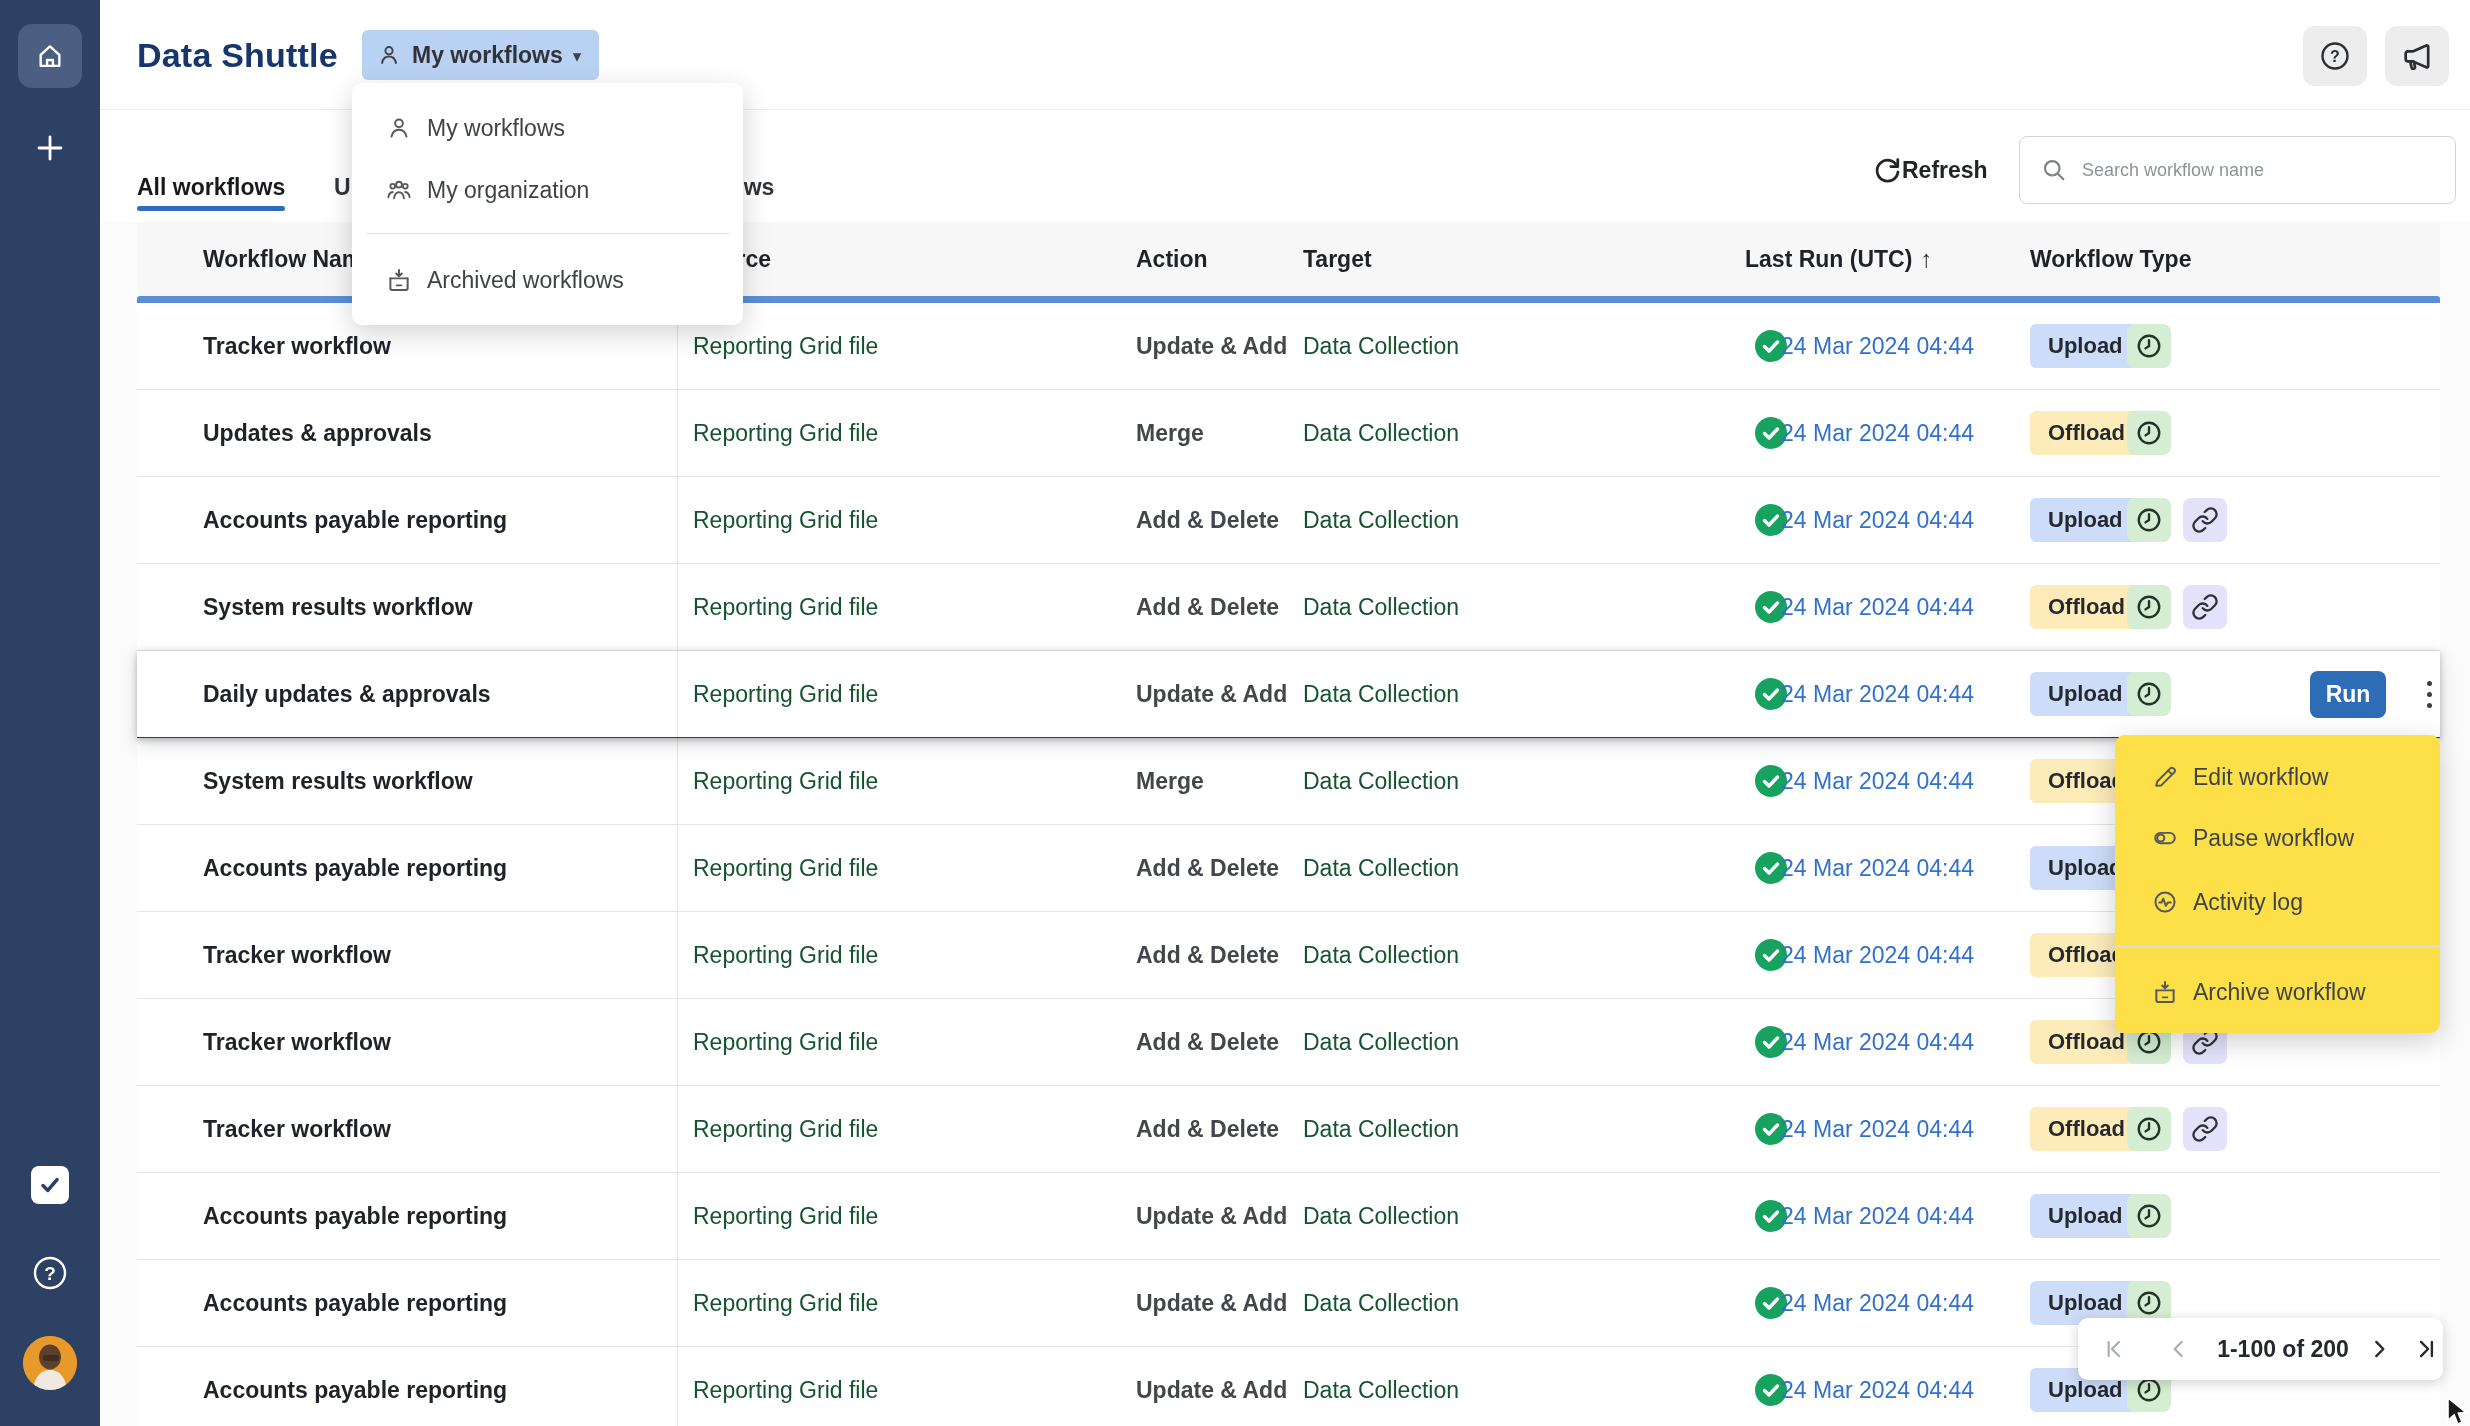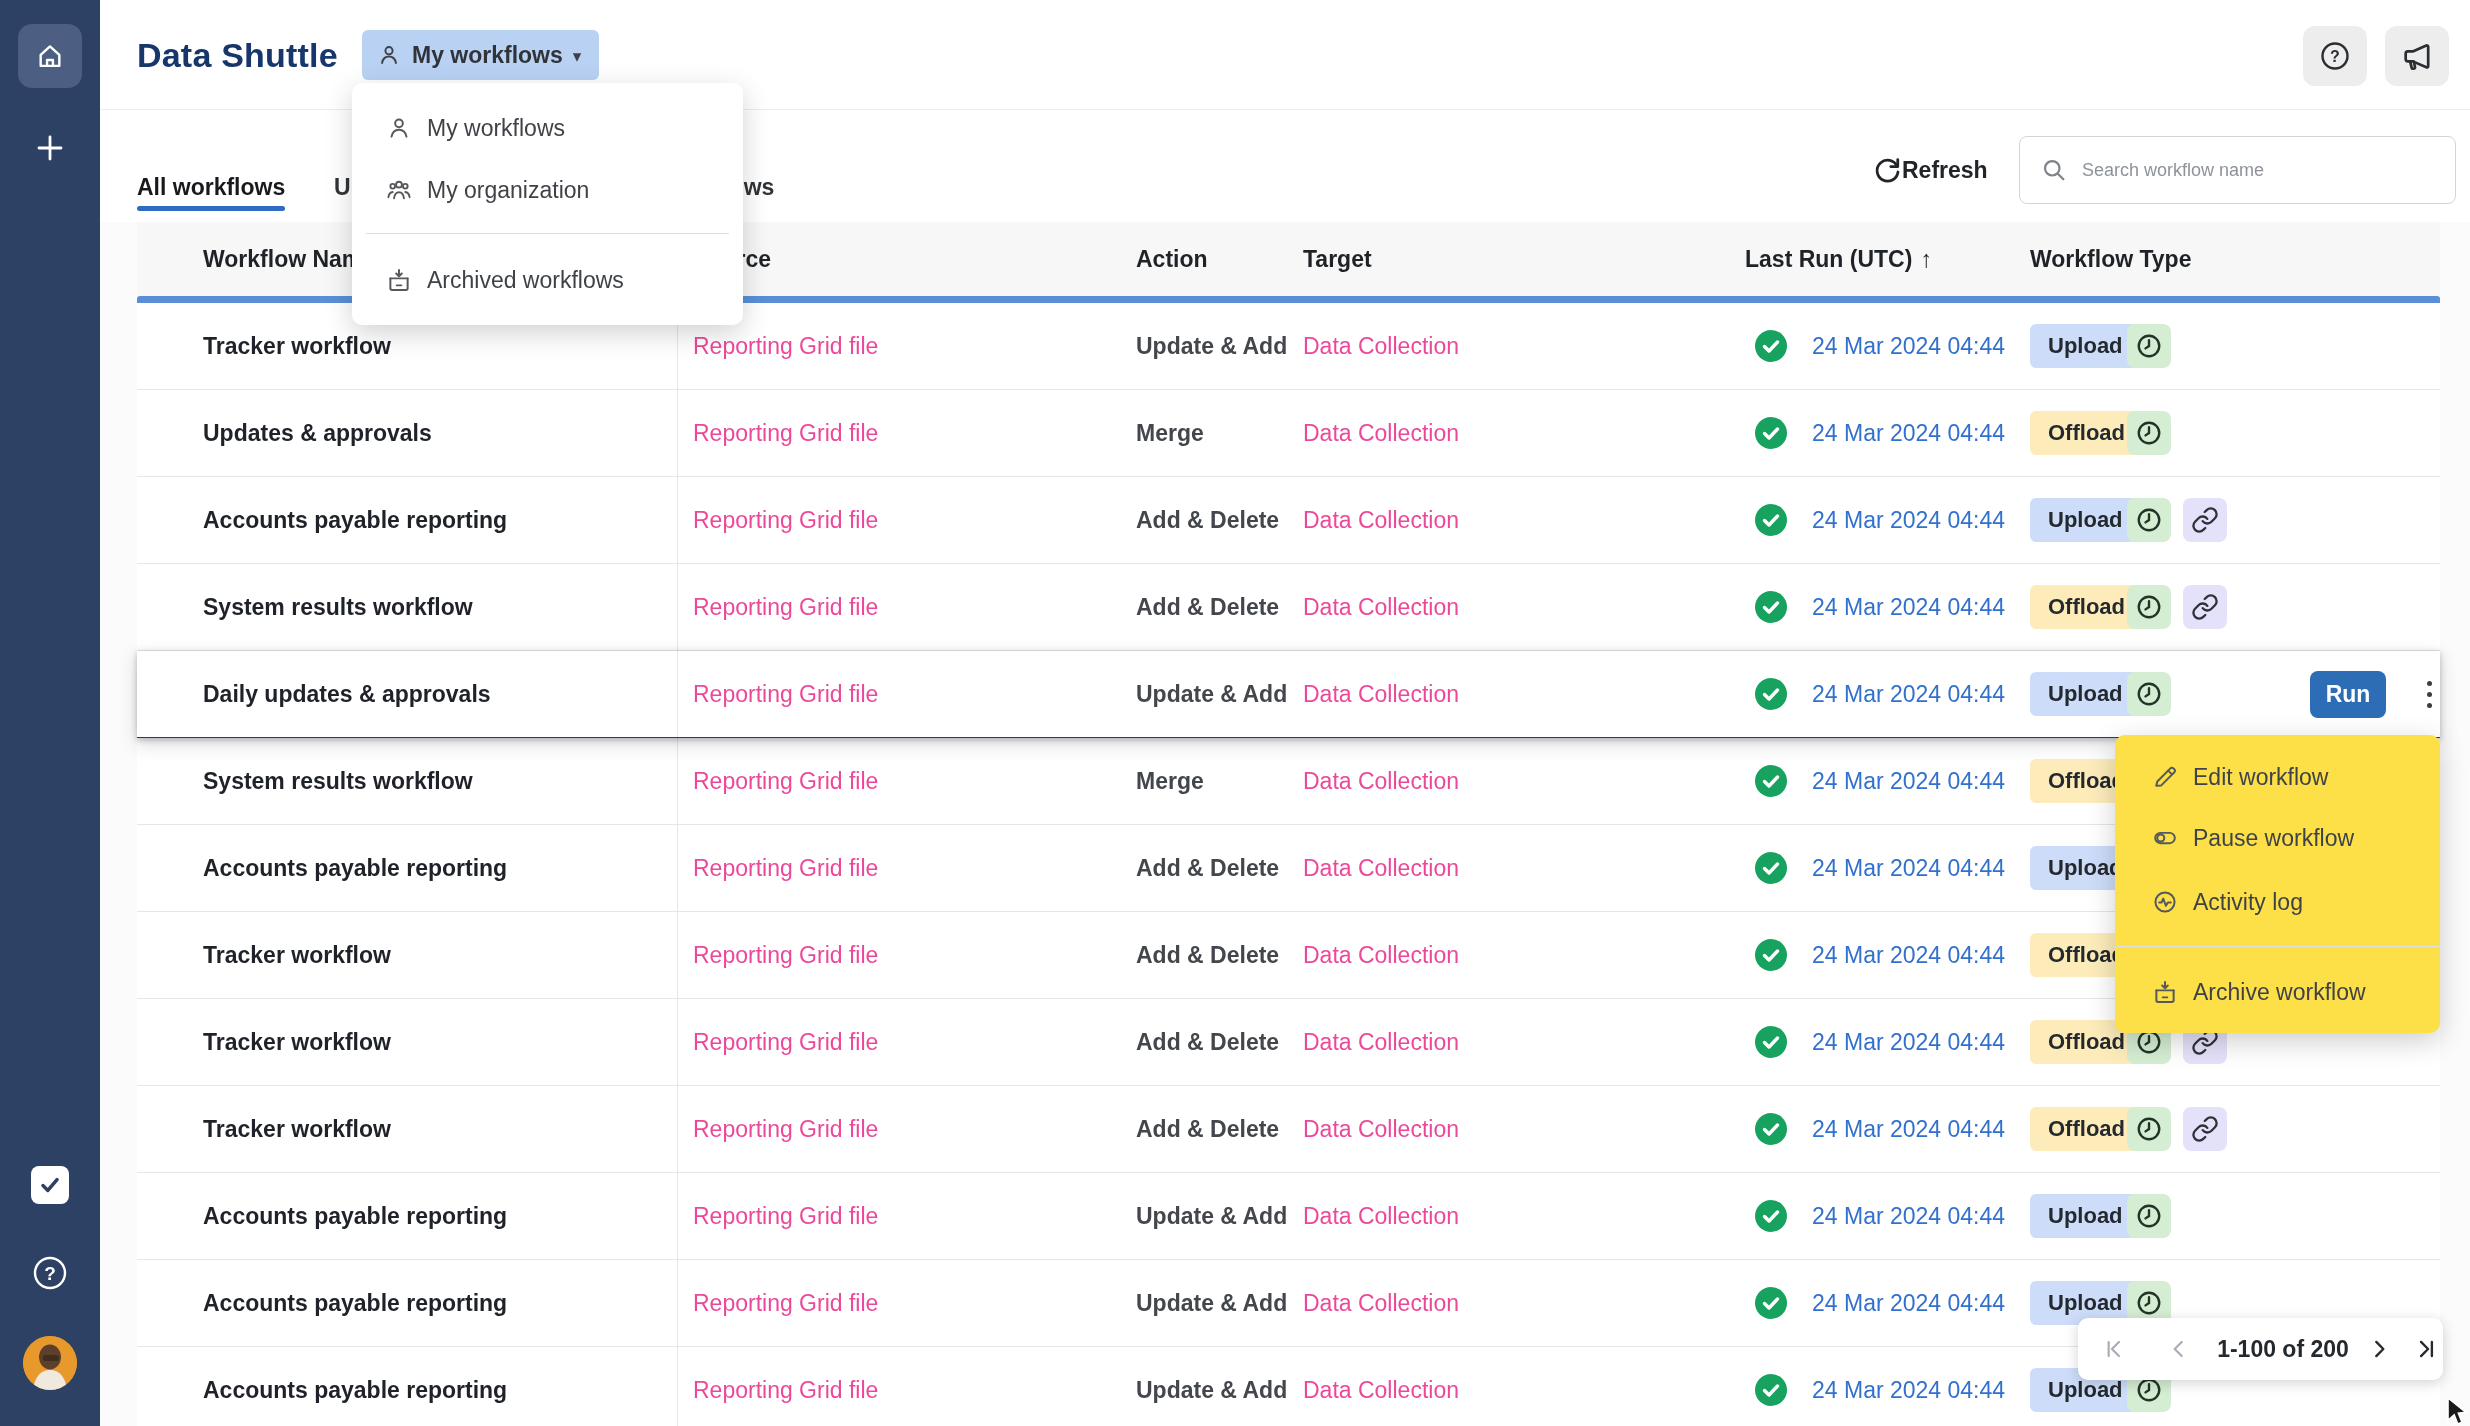--- a/index.html
+++ b/index.html
@@ -43,23 +43,23 @@
   .bluebar { position:absolute; left:0; top:74px; width:100%; height:7px; background:#5a8fd8; border-radius:3px 3px 0 0; }
   .rows { position:absolute; left:0; top:81px; width:100%; bottom:0; }
   .row { position:absolute; left:0; width:100%; height:87px; background:#fff; border-bottom:1px solid #e5e6e8; }
   .row.active { z-index:6; box-shadow:0 2px 6px rgba(30,40,55,.28), 0 6px 18px rgba(30,40,55,.16); border-bottom:1px solid #7f1d1d; }
   .colsep { position:absolute; left:540px; top:0; bottom:0; width:1px; background:#e5e6e8; }
   .cell { position:absolute; top:50%; transform:translateY(-50%); white-space:nowrap; }
   .c-name   { left:66px;  font-size:23px; font-weight:700; color:#1f2329; }
   .c-source { left:556px; }
   .c-action { left:999px; font-size:23px; font-weight:700; color:#43474c; }
   .c-target { left:1166px; }
-  .link { font-size:23px; color:#ec4899; text-decoration:none; cursor:pointer; }
+  .link { font-size:23px; color:#14532d; text-decoration:none; cursor:pointer; }
   .c-check { left:1618px; width:32px; height:32px; }
-  .c-date  { left:1644px; color:#3170cd;margin-left:31px; }
+  .c-date  { left:1644px; color:#3170cd; }
   .badge { left:1893px; height:44px; padding:0 18px; border-radius:6px; font-size:22px; font-weight:700; color:#24292e; display:inline-flex; align-items:center; }
   .badge.upload  { background:#cdddf9; }
   .badge.offload { background:#fdecba; }
   .chip { width:44px; height:44px; border-radius:8px; display:inline-flex; align-items:center; justify-content:center; }
   .chip.clock { left:1990px; background:#d5edd2; }
   .chip.clip  { left:2046px; background:#e4e1fa; }
   .run-btn { position:absolute; left:2173px; top:20px; width:76px; height:47px; border:none; border-radius:8px; background:#2c6db6; color:#fff; font-size:23px; font-weight:700; font-family:"Liberation Sans",sans-serif; cursor:pointer; }
   .kebab { position:absolute; left:2272px; top:50%; transform:translateY(-50%); width:40px; height:44px; display:flex; flex-direction:column; align-items:center; justify-content:center; gap:6px; cursor:pointer; }
   .kebab i { width:5px; height:5px; border-radius:50%; background:#3a3e43; }
 

